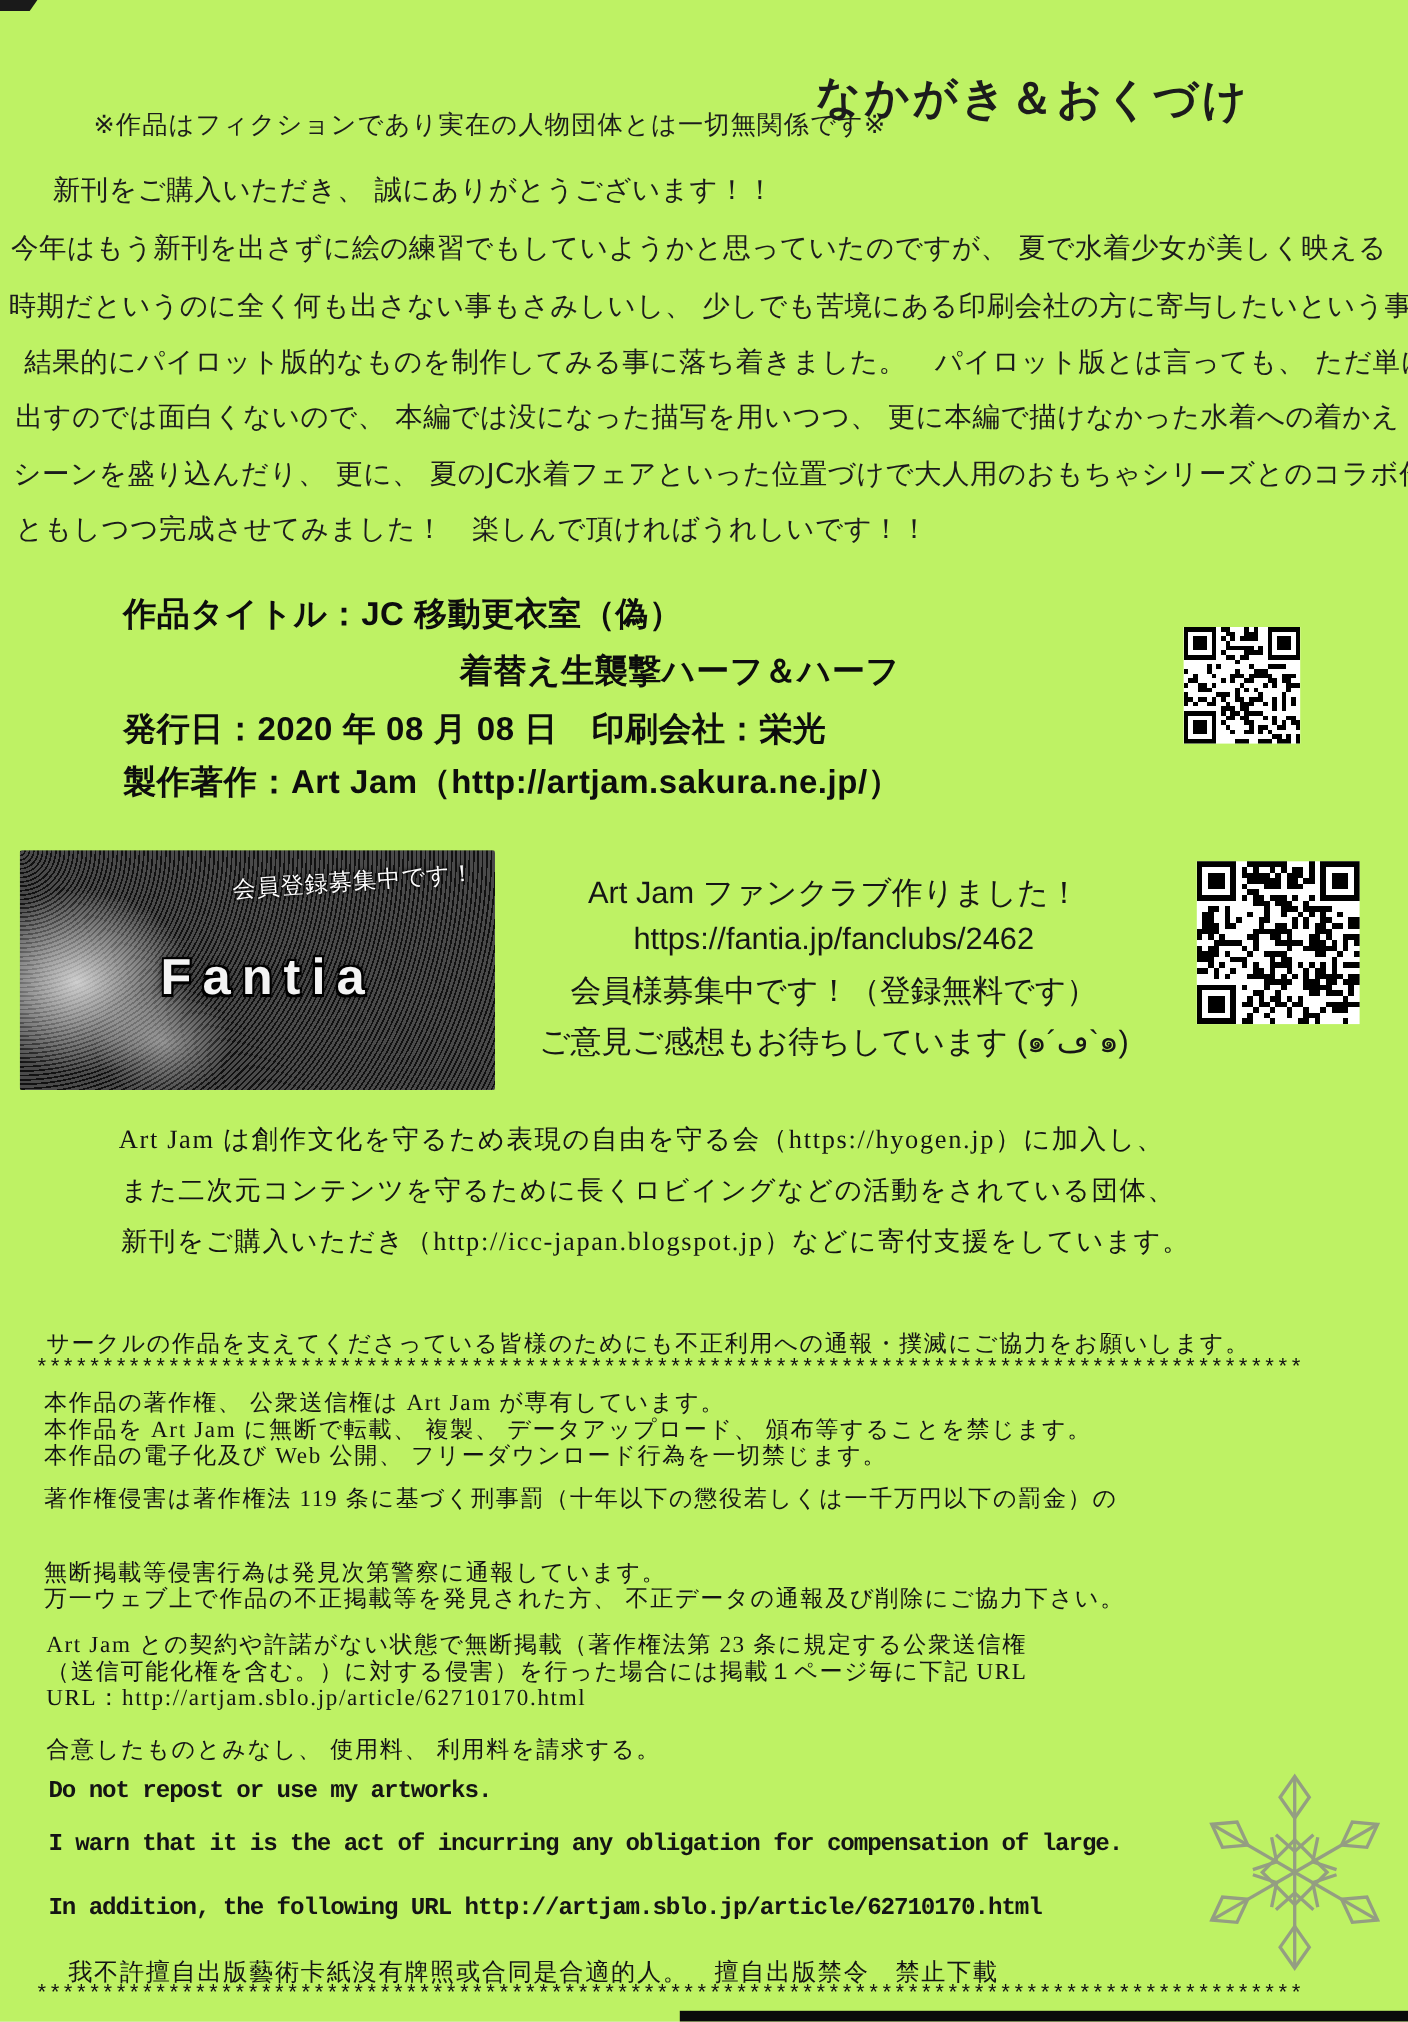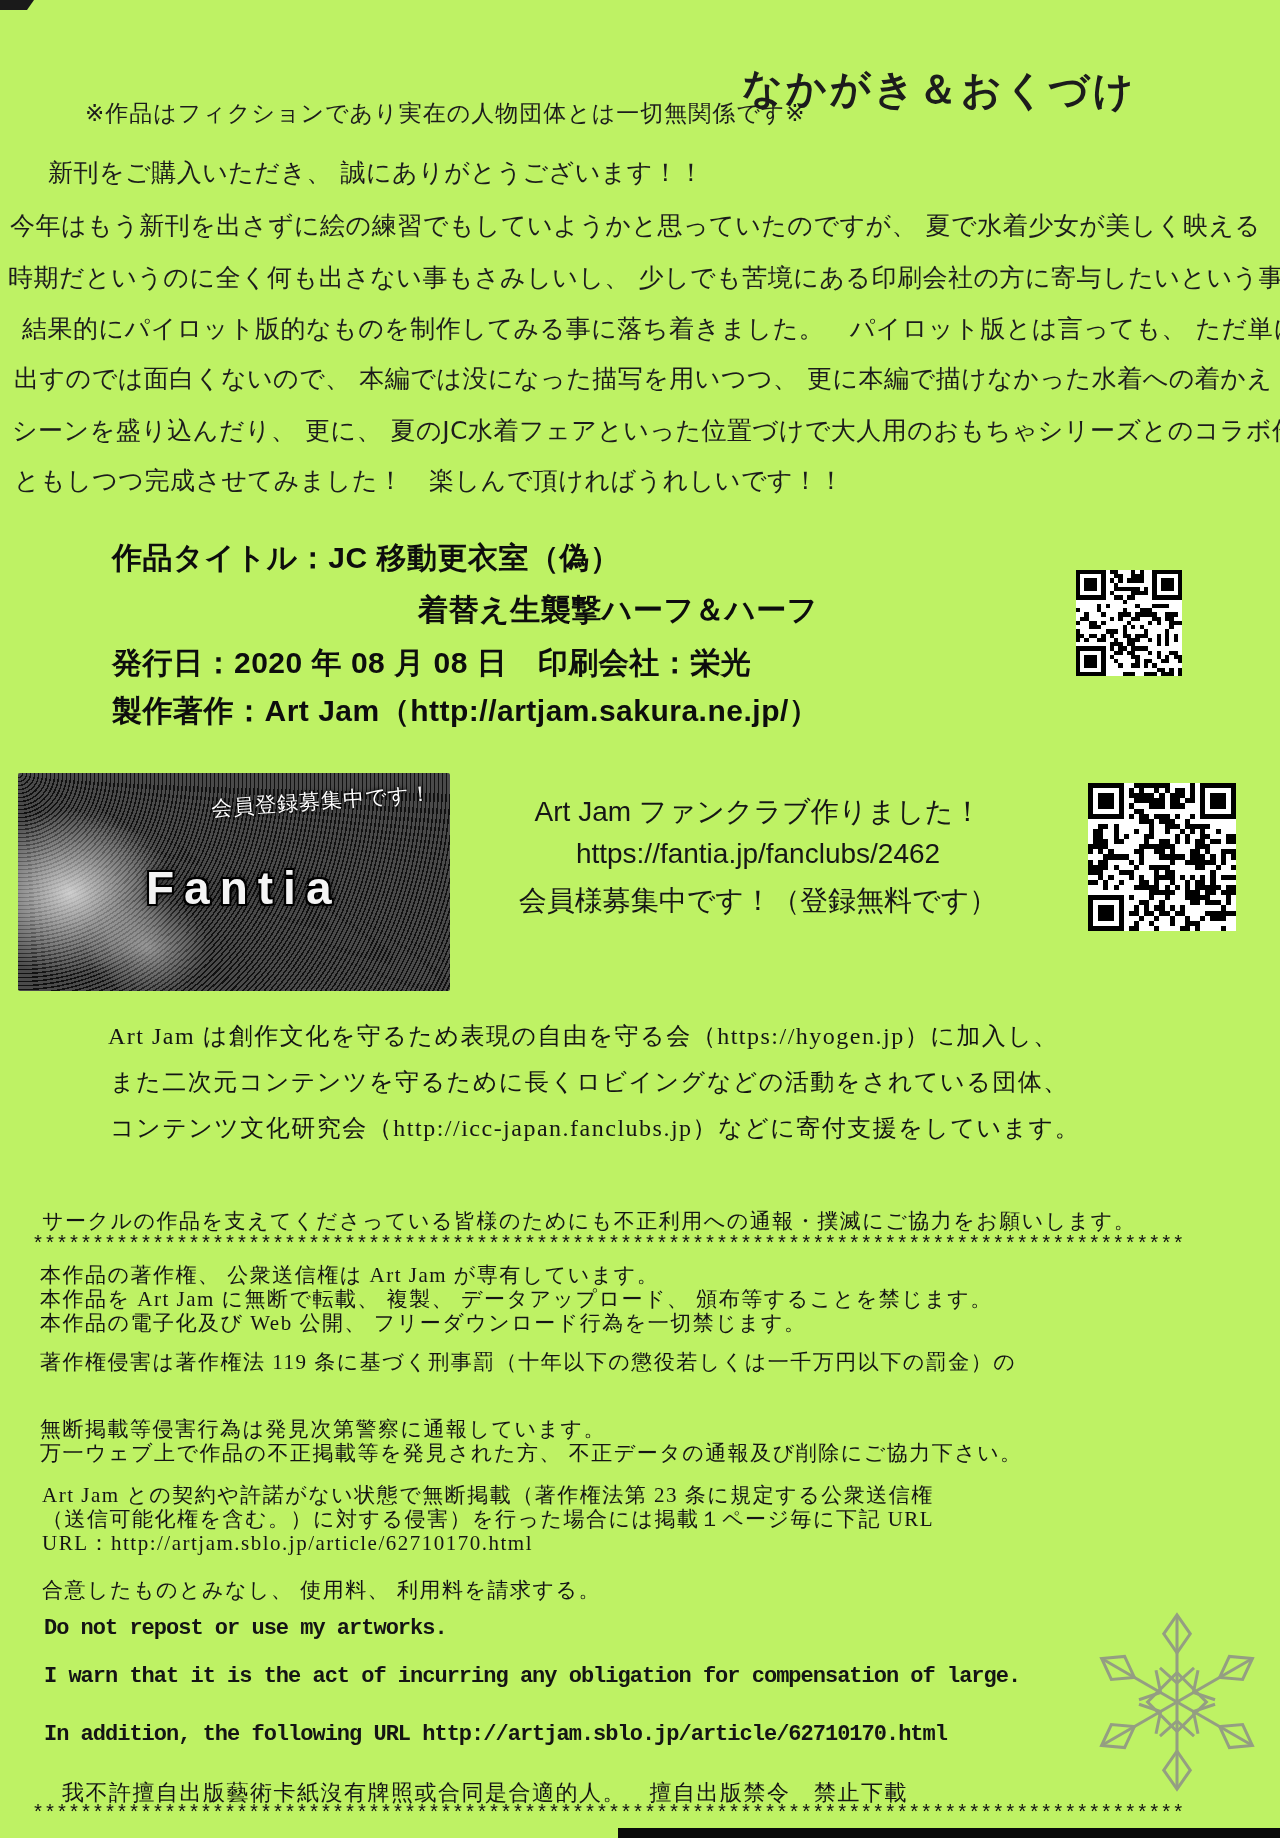--- a/index.html
+++ b/index.html
@@ -267,20 +267,21 @@
     </div>
 
   <div class="abs banner" style="left:18px; top:773px;">
     <div class="banner-caption hand">会員登録募集中です！</div>
     <div class="banner-logo">Fantia</div>
   </div>
 
   <div class="abs fanline" style="left:428px; top:793px;">Art Jam ファンクラブ作りました！</div>
   <div class="abs fanline" style="left:428px; top:838px;">https://fantia.jp/fanclubs/2462</div>
   <div class="abs fanline" style="left:428px; top:882px;">会員様募集中です！（登録無料です）</div>
+  <div class="abs fanline" style="left:428px; top:924px;">ご意見ご感想もお待ちしています (๑´ڡ`๑)</div>
 
   <div class="abs qr" style="left:1088px; top:783px; width:148px; height:148px;">
       <svg viewBox="0 0 29 29" xmlns="http://www.w3.org/2000/svg">
         <rect x="9" y="0" width="1" height="1" fill="#000"></rect>
         <rect x="10" y="0" width="1" height="1" fill="#000"></rect>
         <rect x="11" y="0" width="1" height="1" fill="#000"></rect>
         <rect x="12" y="0" width="1" height="1" fill="#000"></rect>
         <rect x="13" y="0" width="1" height="1" fill="#000"></rect>
         <rect x="14" y="0" width="1" height="1" fill="#000"></rect>
         <rect x="15" y="0" width="1" height="1" fill="#000"></rect>
@@ -592,21 +593,21 @@
         <rect x="23" y="1" width="5" height="5" fill="#fff"></rect>
         <rect x="24" y="2" width="3" height="3" fill="#000"></rect>
         <rect x="0" y="22" width="7" height="7" fill="#000"></rect>
         <rect x="1" y="23" width="5" height="5" fill="#fff"></rect>
         <rect x="2" y="24" width="3" height="3" fill="#000"></rect>
       </svg>
     </div>
 
   <div class="abs serifjp support" style="left:108px; top:1020px;">Art Jam は創作文化を守るため表現の自由を守る会（https://hyogen.jp）に加入し、</div>
   <div class="abs serifjp support" style="left:110px; top:1066px;">また二次元コンテンツを守るために長くロビイングなどの活動をされている団体、</div>
-  <div class="abs serifjp support" style="left:110px; top:1112px;">コンテンツ文化研究会（http://icc-japan.fanclubs.jp）などに寄付支援をしています。</div>
+  <div class="abs serifjp support" style="left:110px; top:1112px;">新刊をご購入いただき（http://icc-japan.blogspot.jp）などに寄付支援をしています。</div>
 
   <div class="abs serifjp legal" style="left:42px; top:1207px;">サークルの作品を支えてくださっている皆様のためにも不正利用への通報・撲滅にご協力をお願いします。</div>
 
   <div class="abs mono star-row" style="left:32px; top:1233px;">************************************************************************************************</div>
 
   <div class="abs serifjp legal" style="left:40px; top:1261px;">本作品の著作権、 公衆送信権は Art Jam が専有しています。</div>
   <div class="abs serifjp legal" style="left:40px; top:1285px;">本作品を Art Jam に無断で転載、 複製、 データアップロード、 頒布等することを禁じます。</div>
   <div class="abs serifjp legal" style="left:40px; top:1309px;">本作品の電子化及び Web 公開、 フリーダウンロード行為を一切禁じます。</div>
 
   <div class="abs serifjp legal" style="left:40px; top:1348px;">著作権侵害は著作権法 119 条に基づく刑事罰（十年以下の懲役若しくは一千万円以下の罰金）の</div>

